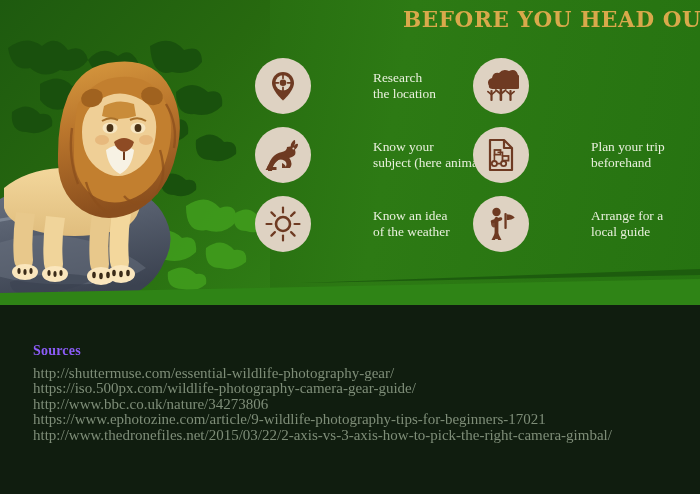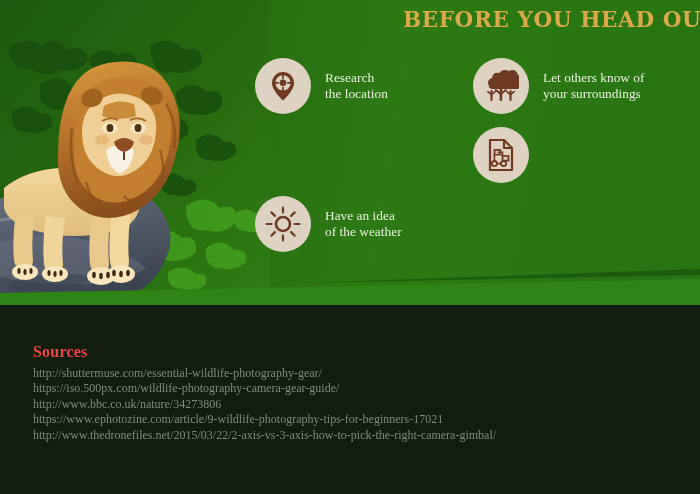--- a/index.html
+++ b/index.html
@@ -48,21 +48,21 @@
     letter-spacing:0.6px;
     color:#d9a94b;
     white-space:nowrap;
   }
 
   
   .tips{
     position:absolute;left:255px;top:58px;width:445px;height:205px;
   }
   .tip{
-    position:absolute;display:flex;align-items:center;
+    position:absolute;display:flex;align-items:center;gap:48px;
   }
   .col-a{left:0;}
   .col-b{left:218px;}
   .row-1{top:0;}
   .row-2{top:69px;}
   .row-3{top:138px;}
 
   .circle{
     width:56px;height:56px;border-radius:50%;
     background:#ded2c2;
@@ -79,34 +79,34 @@
   }
   .tip-label .l2{display:block;}
 
   
   .footer{
     position:absolute;left:0;top:305px;width:700px;height:189px;
     background:#101d0f;
   }
   .sources-title{
     position:absolute;left:33px;top:38px;
-    color:#ef4444;
+    color:#8b5cf6;
     font-family:"Liberation Serif", serif;
     font-weight:bold;
-    font-size:16px;
+    font-size:14px;
     letter-spacing:0.2px;
   }
   .source-list{
     position:absolute;left:33px;top:61px;
     margin:0;padding:0;list-style:none;
   }
   .source-list li{
     color:#7e8d78;
     font-family:"Liberation Serif", serif;
-    font-size:12px;
+    font-size:15px;
     line-height:15.4px;
     white-space:nowrap;
   }
 </style>
 </head>
 <body>
 
 <div class="poster">
 
   <div class="hero">
@@ -264,65 +264,104 @@
               <path d="M6 17 q-3 -6 3 -8 q1 -6 7 -5 q4 -5 10 -2 q7 -3 9 4 q6 2 3 8 q2 6 -6 6 l-20 0 q-7 0 -6 -3z"></path>
               <rect x="16.6" y="19" width="2.6" height="13" rx="1"></rect>
               <path d="M17.8 25 l-5 -4 M17.8 25 l5 -4" stroke="#6e3a22" stroke-width="2" fill="none" stroke-linecap="round"></path>
               <rect x="7.4" y="21" width="2.2" height="11" rx="1"></rect>
               <path d="M8.5 25.6 l-3.6 -3 M8.5 25.6 l3.6 -3" stroke="#6e3a22" stroke-width="1.7" fill="none" stroke-linecap="round"></path>
               <rect x="26.4" y="21" width="2.2" height="11" rx="1"></rect>
               <path d="M27.5 25.6 l-3.6 -3 M27.5 25.6 l3.6 -3" stroke="#6e3a22" stroke-width="1.7" fill="none" stroke-linecap="round"></path>
             </g>
           </svg>
         </div>
-        <div class="tip-label">
-          <span>Let others know of</span>
-          <span class="l2">your surroundings</span>
-        </div>
-      </div>
-
+      </div>
+
+      <div class="tip col-a row-2">
+        <div class="circle">
+          <svg width="36" height="32" viewBox="0 0 36 32">
+            <g fill="#6e3a22">
+              <path d="M26 5 q2 -4 4 -4 q1 3 -1 6 q2 -3 4 -2 q0 4 -4 6 q-2 1 -4 0z"></path>
+              <path d="M22 8 q6 -2 8 3 q2 5 -3 7 q-4 2 -9 2 q-5 0 -8 4 q-3 4 -3 8 l-4 0 q0 -8 4 -13 q4 -5 10 -6 q5 -1 5 -5z"></path>
+              <path d="M13 17 q8 -3 12 3 q3 5 0 9 l-5 0 q3 -4 0 -7 q-4 -3 -9 -1z"></path>
+              <path d="M4 28 q-3 1 -3.5 3 l11 0 l0 -3z"></path>
+              <path d="M17 24 q4 2 4 5 l-4 0 z"></path>
+              <path d="M11 18 q-6 4 -9 10 q-1 2 1 3 q2 1 3 -1 q3 -6 7 -9z"></path>
+              <circle cx="28.4" cy="9.4" r="1" fill="#ded2c2"></circle>
+            </g>
+          </svg>
+        </div>
+        <div class="tip-label">
+          <span>Know your</span>
+          <span class="l2">subject (here animal)</span>
+        </div>
+      </div>
 
       <div class="tip col-b row-2">
         <div class="circle">
           <svg width="30" height="34" viewBox="0 0 30 34">
             <path d="M4 2 h14 l8 8 v22 h-22 z" fill="none" stroke="#6e3a22" stroke-width="2.2" stroke-linejoin="round"></path>
             <path d="M18 2 v8 h8" fill="none" stroke="#6e3a22" stroke-width="2.2" stroke-linejoin="round"></path>
             <rect x="8.5" y="12" width="6" height="4.6" fill="none" stroke="#6e3a22" stroke-width="1.8"></rect>
             <rect x="16.5" y="18" width="6" height="4.6" fill="none" stroke="#6e3a22" stroke-width="1.8"></rect>
             <circle cx="8.4" cy="25.6" r="2.6" fill="none" stroke="#6e3a22" stroke-width="1.8"></circle>
             <circle cx="17.6" cy="25.6" r="2.6" fill="none" stroke="#6e3a22" stroke-width="1.8"></circle>
             <path d="M11.2 25.6 h3.6" stroke="#6e3a22" stroke-width="1.8"></path>
             <path d="M11.5 14.3 h5 v3.7" fill="none" stroke="#6e3a22" stroke-width="1.6"></path>
             <path d="M8.4 16.6 v6.4" stroke="#6e3a22" stroke-width="1.6"></path>
           </svg>
+        </div>
+        <div class="tip-label">
+          <span>Plan your trip</span>
+          <span class="l2">beforehand</span>
         </div>
       </div>
 
       <div class="tip col-a row-3">
         <div class="circle">
           <svg width="36" height="36" viewBox="0 0 36 36">
             <circle cx="18" cy="18" r="7" fill="none" stroke="#6e3a22" stroke-width="2.6"></circle>
             <g stroke="#6e3a22" stroke-width="2.2" stroke-linecap="round">
               <line x1="18" y1="1.5" x2="18" y2="6.5"></line>
               <line x1="18" y1="29.5" x2="18" y2="34.5"></line>
               <line x1="1.5" y1="18" x2="6.5" y2="18"></line>
               <line x1="29.5" y1="18" x2="34.5" y2="18"></line>
               <line x1="6.4" y1="6.4" x2="9.9" y2="9.9"></line>
               <line x1="26.1" y1="26.1" x2="29.6" y2="29.6"></line>
               <line x1="6.4" y1="29.6" x2="9.9" y2="26.1"></line>
               <line x1="26.1" y1="9.9" x2="29.6" y2="6.4"></line>
             </g>
           </svg>
         </div>
         <div class="tip-label">
-          <span>Have an idea</span>
+          <span>Know an idea</span>
           <span class="l2">of the weather</span>
         </div>
       </div>
 
+      <div class="tip col-b row-3">
+        <div class="circle">
+          <svg width="32" height="36" viewBox="0 0 32 36">
+            <g fill="#6e3a22">
+              <circle cx="11.5" cy="6" r="4.2"></circle>
+              <rect x="9.6" y="11" width="3.8" height="22" rx="1.6"></rect>
+              <path d="M11.5 24 l-5 10 l3.4 0 l3.2 -7z"></path>
+              <path d="M11.5 24 l5 10 l-3.4 0 l-3.2 -7z"></path>
+              <rect x="5.5" y="12.5" width="12" height="3.4" rx="1.7" transform="rotate(-18 11.5 14.2)"></rect>
+              <rect x="19.4" y="7" width="2.3" height="16" rx="1"></rect>
+              <path d="M21.7 8.2 q6 0.6 8 3.6 q-4 2.6 -8 2.2z"></path>
+              <path d="M7 14.5 q-2 3 0 6 q2 2 4 0 q1 -3 -1 -5z" opacity="0.9"></path>
+            </g>
+          </svg>
+        </div>
+        <div class="tip-label">
+          <span>Arrange for a</span>
+          <span class="l2">local guide</span>
+        </div>
+      </div>
 
     </div>
   </div>
 
   <div class="footer">
     <div class="sources-title">Sources</div>
 
     <ul class="source-list">
       <li>http://shuttermuse.com/essential-wildlife-photography-gear/</li>
       <li>https://iso.500px.com/wildlife-photography-camera-gear-guide/</li>

